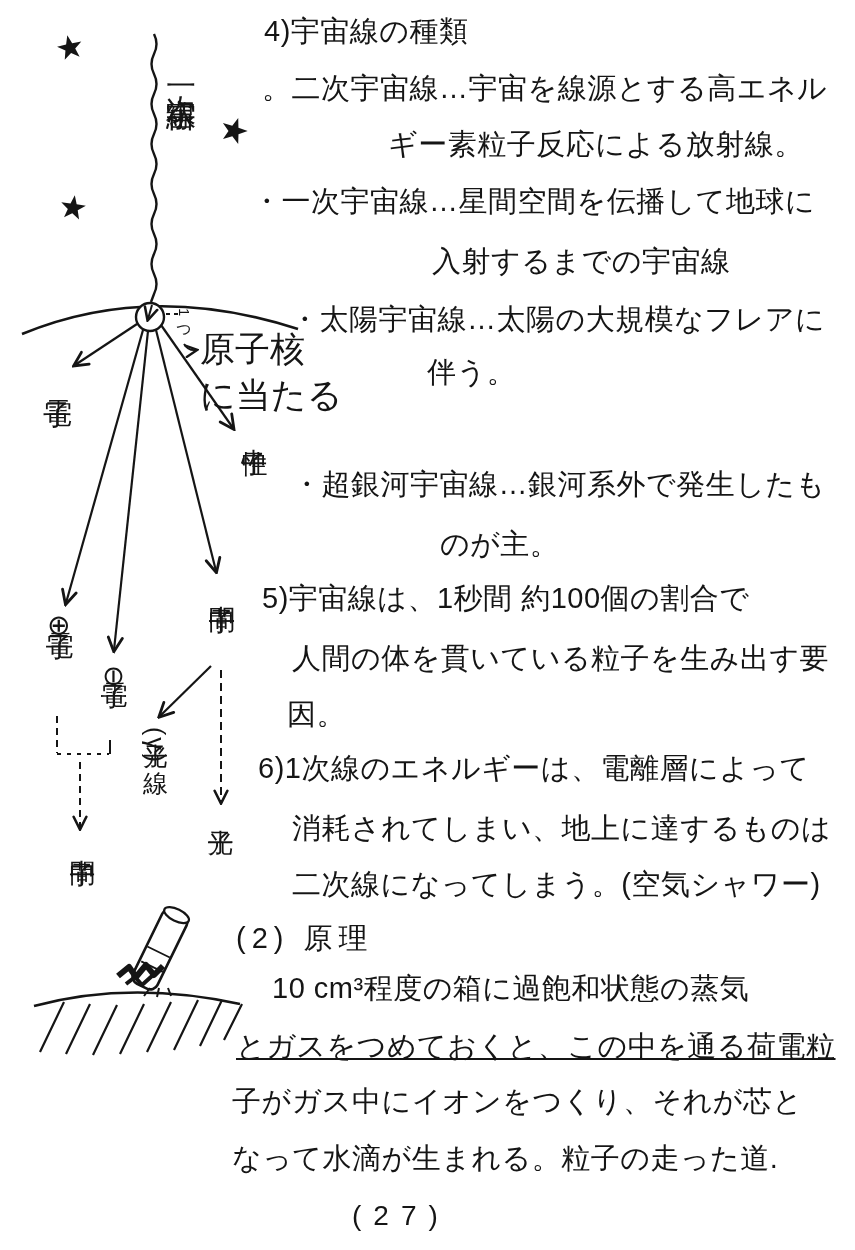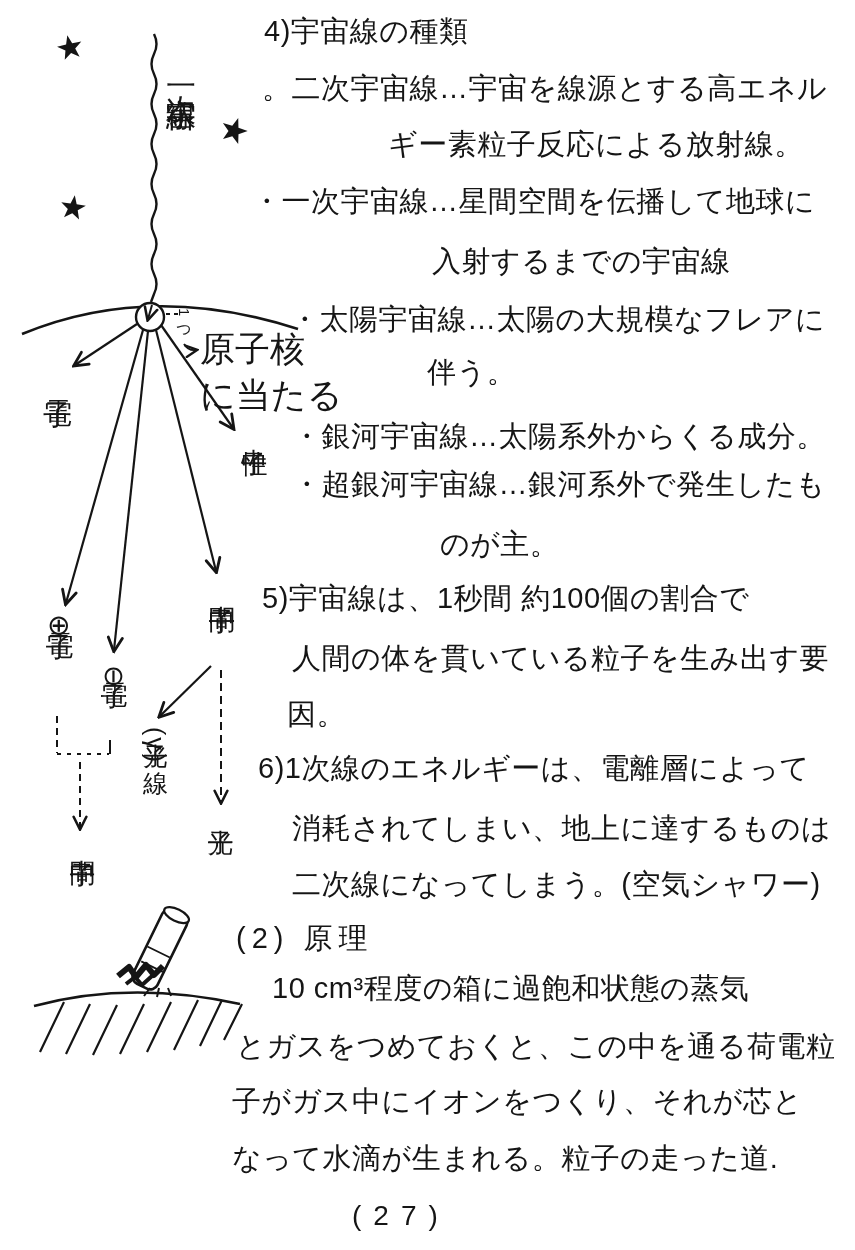--- a/index.html
+++ b/index.html
@@ -114,30 +114,29 @@
   <div class="vl" style="left:204px;top:809px;font-size:26px;">光子</div>
   <div class="vl" style="left:66px;top:839px;font-size:26px;">中間子</div>
 
   <div class="tl" style="left:264px;top:15px;">4)宇宙線の種類</div>
   <div class="tl" style="left:254px;top:72px;margin-left:8px;">。二次宇宙線…宇宙を線源とする高エネル</div>
   <div class="tl" style="left:388px;top:128px;">ギー素粒子反応による放射線。</div>
   <div class="tl" style="left:252px;top:185px;">・一次宇宙線…星間空間を伝播して地球に</div>
   <div class="tl" style="left:432px;top:245px;">入射するまでの宇宙線</div>
   <div class="tl" style="left:290px;top:303px;">・太陽宇宙線…太陽の大規模なフレアに</div>
   <div class="tl" style="left:427px;top:356px;">伴う。</div>
-  <div class="tl" style="left:292px;top:420px;">・銀河宇宙線…太陽系外からくる成分。</div>
   <div class="tl" style="left:292px;top:468px;">・超銀河宇宙線…銀河系外で発生したも</div>
   <div class="tl" style="left:440px;top:528px;">のが主。</div>
   <div class="tl" style="left:262px;top:582px;">5)宇宙線は、1秒間 約100個の割合で</div>
   <div class="tl" style="left:292px;top:642px;">人間の体を貫いている粒子を生み出す要</div>
   <div class="tl" style="left:287px;top:698px;">因。</div>
   <div class="tl" style="left:258px;top:752px;">6)1次線のエネルギーは、電離層によって</div>
   <div class="tl" style="left:292px;top:812px;">消耗されてしまい、地上に達するものは</div>
   <div class="tl" style="left:292px;top:868px;">二次線になってしまう。(空気シャワー)</div>
   <div class="tl" style="left:236px;top:922px;letter-spacing:6px;">(2) 原理</div>
   <div class="tl" style="left:272px;top:972px;text-align:right;">10 cm³程度の箱に過飽和状態の蒸気</div>
-  <div class="tl" style="left:236px;top:1030px;">とガスをつめておくと、この中を通る荷電粒</div>
+  <div class="tl" style="left:236px;top:1030px;text-decoration:underline;">とガスをつめておくと、この中を通る荷電粒</div>
   <div class="tl" style="left:232px;top:1085px;">子がガス中にイオンをつくり、それが芯と</div>
   <div class="tl" style="left:232px;top:1142px;">なって水滴が生まれる。粒子の走った道.</div>
 
   <div class="pagenum" style="left:352px;top:1200px;">(27)</div>
 
 </div>
 
 </body></html>

